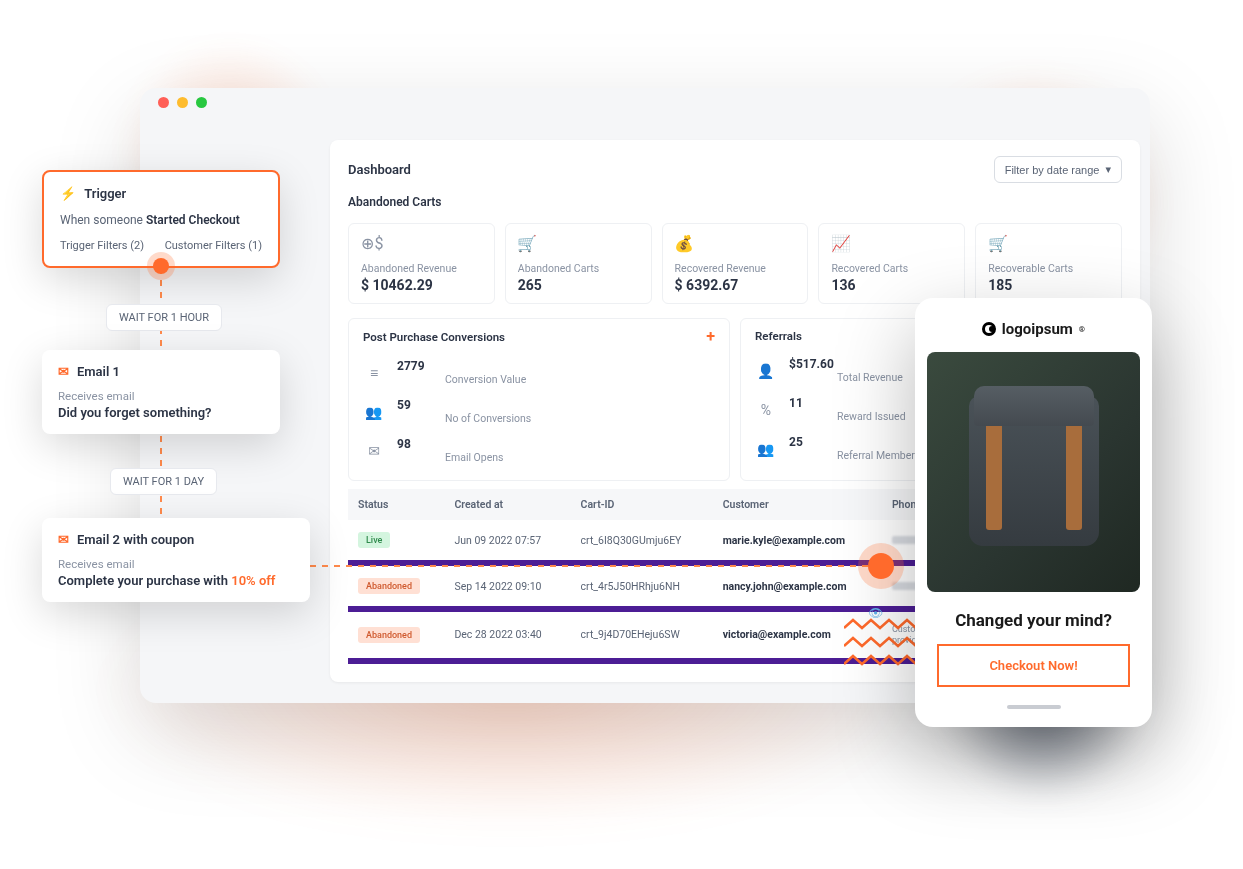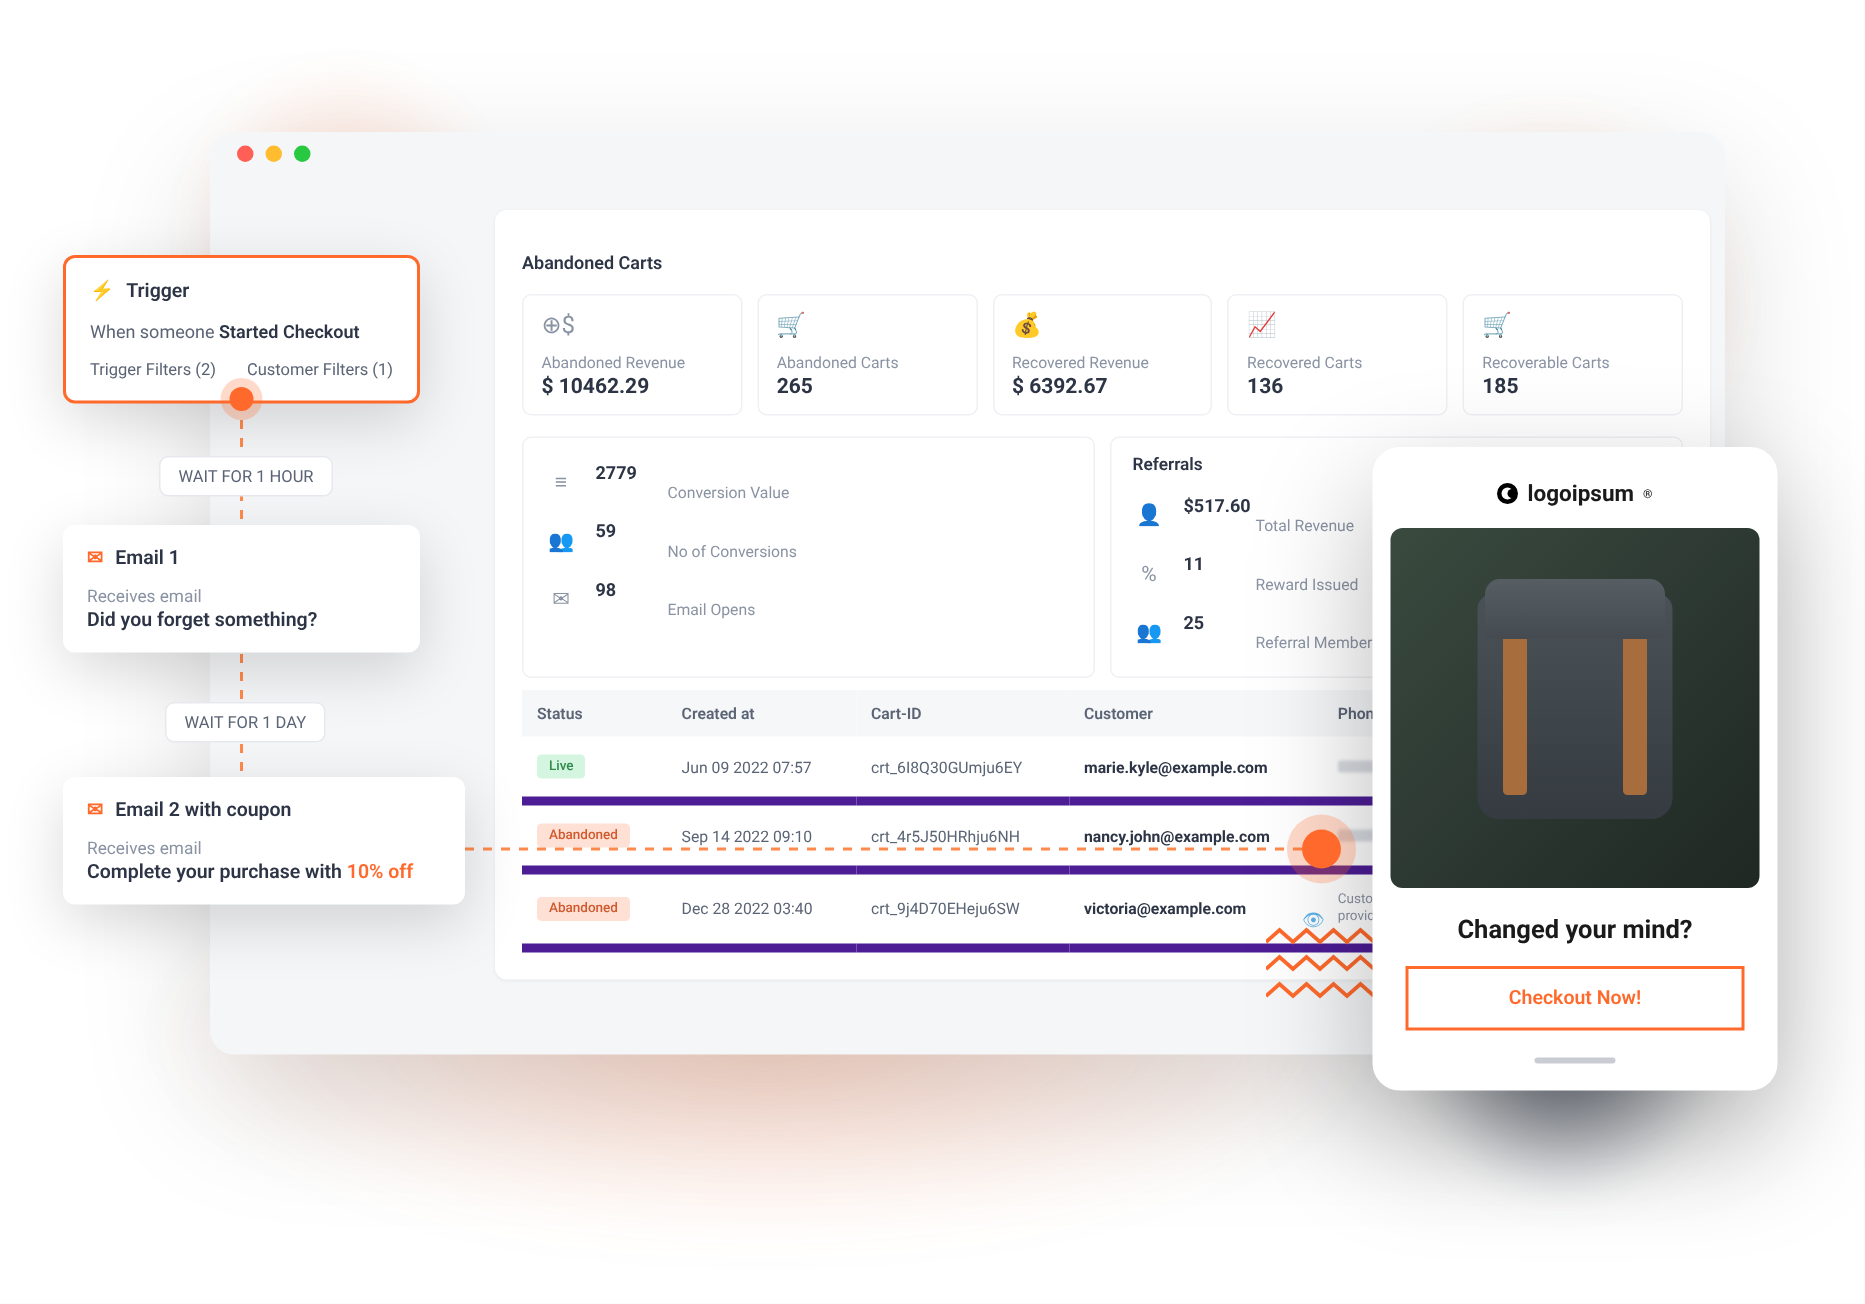--- a/index.html
+++ b/index.html
@@ -223,21 +223,21 @@
   border-radius: 50%;
   box-shadow: 0 0 0 10px rgba(255,106,44,0.25);
   z-index: 20;
 }
 
 
 .preview {
   position: absolute;
   top: 298px;
   left: 915px;
-  width: 270px;
+  width: 237px;
   background: #fff;
   border-radius: 18px;
   box-shadow: 0 30px 80px rgba(0,0,0,0.28);
   z-index: 15;
   padding-bottom: 18px;
 }
 .preview-logo { text-align: center; padding: 22px 0 14px; font-size: 15px; font-weight: 700; color: #1a1a1a; display:flex; align-items:center; justify-content:center; gap:6px;}
 .preview-img {
   margin: 0 12px;
   height: 240px;
@@ -297,20 +297,27 @@
 <div class="glow-4"></div>
 
 <div class="app-window">
   <div class="titlebar">
     <span class="dot red"></span>
     <span class="dot yellow"></span>
     <span class="dot green"></span>
   </div>
 
   <div class="panel">
+    <div class="panel-head">
+      <div class="panel-title">Dashboard</div>
+      <button class="filter-btn">
+        <span>Filter by date range</span>
+        <span>▾</span>
+      </button>
+    </div>
     <div class="subtitle">Abandoned Carts</div>
 
     <div class="stat-row">
       <div class="stat-card">
         <div class="icn">⊕$</div>
         <div class="lbl">Abandoned Revenue</div>
         <div class="val">$ 10462.29</div>
       </div>
       <div class="stat-card">
         <div class="icn">🛒</div>
@@ -329,20 +336,24 @@
       </div>
       <div class="stat-card">
         <div class="icn">🛒</div>
         <div class="lbl">Recoverable Carts</div>
         <div class="val">185</div>
       </div>
     </div>
 
     <div class="mid-row">
       <div class="mid-card">
+        <div class="mid-card-head">
+          <span>Post Purchase Conversions</span>
+          <span class="plus">+</span>
+        </div>
         <div class="mid-item">
           <div class="micn">≡</div>
           <div>
             <div class="mval">2779</div>
             <div class="mlbl">Conversion Value</div>
           </div>
         </div>
         <div class="mid-item">
           <div class="micn">👥</div>
           <div>

